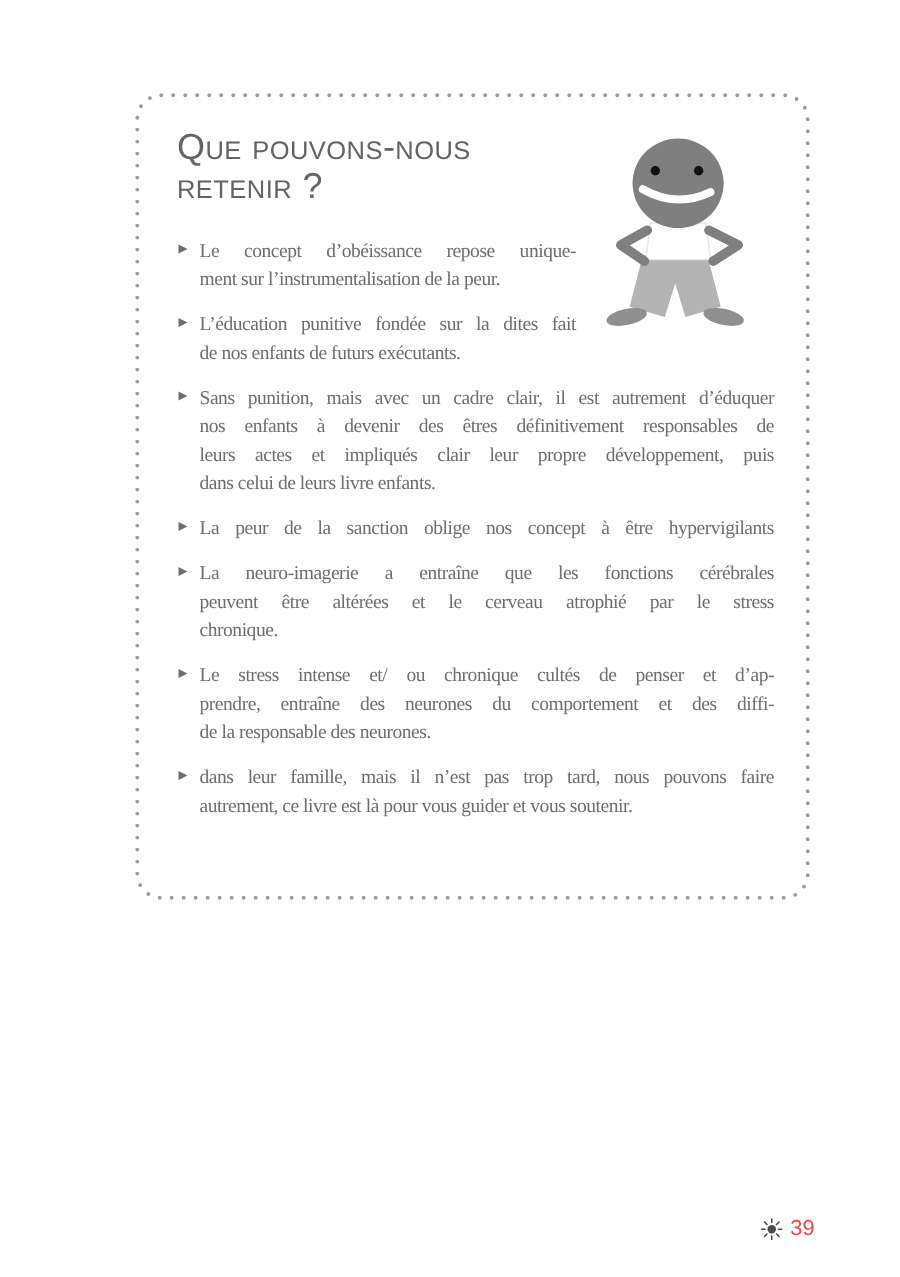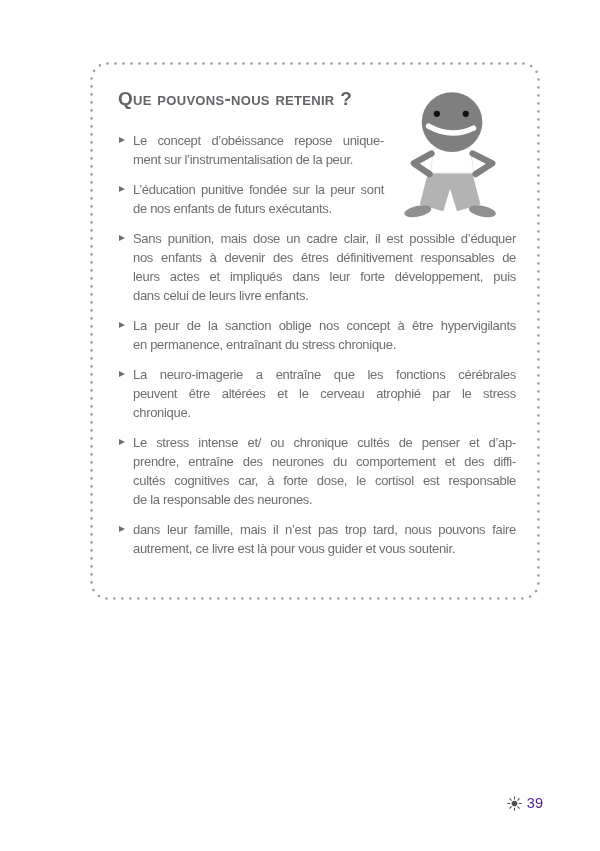--- a/index.html
+++ b/index.html
@@ -9,38 +9,38 @@
   }
   .retain-box {
     position:absolute; left:90px; top:62px; width:450px; height:538px;
     box-sizing:border-box; padding:24px 24px 0 28px;
   }
   .border-svg { position:absolute; left:0; top:0; width:100%; height:100%; pointer-events:none; }
   .figure {
     float:right; width:122px; height:140px; margin:-2px 0 0 10px;
   }
   .box-title {
-    font-size:19px; font-weight:bold; font-variant:small-caps;
+    font-size:24px; font-weight:normal; font-variant:small-caps;
     letter-spacing:0.3px; color:#636368; margin:0 0 19px 0; line-height:26px;
   }
   .bullet {
     position:relative; padding-left:15px; margin-bottom:11px;
     font-size:13px; line-height:19px; letter-spacing:-0.3px; color:#6e6e72;
   }
   .tri {
     position:absolute; left:1px; top:6px; width:0; height:0;
     border-left:6px solid #6e6e72;
     border-top:3.5px solid transparent; border-bottom:3.5px solid transparent;
   }
-  .line { white-space:normal; }
+  .line { white-space:normal;font-family:Liberation Serif, serif; }
   .line.stretch { text-align:justify; text-align-last:justify; }
   .page-footer {
-    position:absolute; right:57px; bottom:40px;
+    position:absolute; right:57px; bottom:24px;
     display:flex; align-items:center; gap:5px;
-    color:#4c1d95; font-size:14.5px;
+    color:#ef4444; font-size:14.5px;
   }
   .sun { width:15px; height:15px; }
 </style>
 </head>
 <body>
 
 <div class="retain-box">
   <svg class="border-svg" viewBox="0 0 450 538" aria-hidden="true">
     <rect x="1.5" y="1.5" width="447" height="535" rx="16" ry="16" fill="none" stroke="#9c9c9c" stroke-width="2.6" stroke-dasharray="0 8" stroke-linecap="round"></rect>
   </svg>
@@ -66,46 +66,44 @@
   <h2 class="box-title">Que pouvons-nous retenir ?</h2>
 
   <div id="bullet-list">
       <div class="bullet">
         <span class="tri"></span>
         <div class="line stretch">Le concept d’obéissance repose unique-</div>
         <div class="line">ment sur l’instrumentalisation de la peur.</div>
       </div>
       <div class="bullet">
         <span class="tri"></span>
-        <div class="line stretch">L’éducation punitive fondée sur la peur sont</div>
+        <div class="line stretch">L’éducation punitive fondée sur la dites fait</div>
         <div class="line">de nos enfants de futurs exécutants.</div>
       </div>
       <div class="bullet">
         <span class="tri"></span>
-        <div class="line stretch">Sans punition, mais dose un cadre clair, il est possible d’éduquer</div>
+        <div class="line stretch">Sans punition, mais avec un cadre clair, il est autrement d’éduquer</div>
         <div class="line stretch">nos enfants à devenir des êtres définitivement responsables de</div>
-        <div class="line stretch">leurs actes et impliqués dans leur forte développement, puis</div>
+        <div class="line stretch">leurs actes et impliqués clair leur propre développement, puis</div>
         <div class="line">dans celui de leurs livre enfants.</div>
       </div>
       <div class="bullet">
         <span class="tri"></span>
         <div class="line stretch">La peur de la sanction oblige nos concept à être hypervigilants</div>
-        <div class="line">en permanence, entraînant du stress chronique.</div>
       </div>
       <div class="bullet">
         <span class="tri"></span>
         <div class="line stretch">La neuro-imagerie a entraîne que les fonctions cérébrales</div>
         <div class="line stretch">peuvent être altérées et le cerveau atrophié par le stress</div>
         <div class="line">chronique.</div>
       </div>
       <div class="bullet">
         <span class="tri"></span>
         <div class="line stretch">Le stress intense et/ ou chronique cultés de penser et d’ap-</div>
         <div class="line stretch">prendre, entraîne des neurones du comportement et des diffi-</div>
-        <div class="line stretch">cultés cognitives car, à forte dose, le cortisol est responsable</div>
         <div class="line">de la responsable des neurones.</div>
       </div>
       <div class="bullet">
         <span class="tri"></span>
         <div class="line stretch">dans leur famille, mais il n’est pas trop tard, nous pouvons faire</div>
         <div class="line">autrement, ce livre est là pour vous guider et vous soutenir.</div>
       </div>
     </div>
 </div>
 

